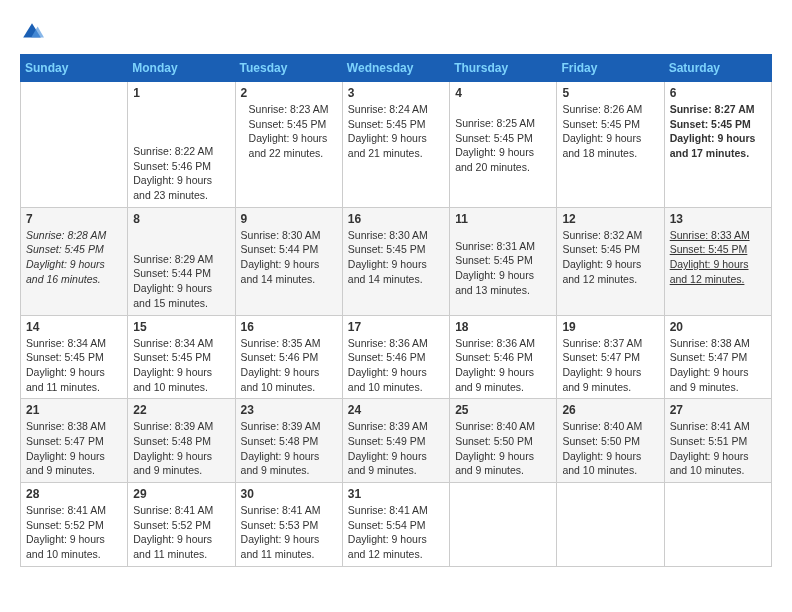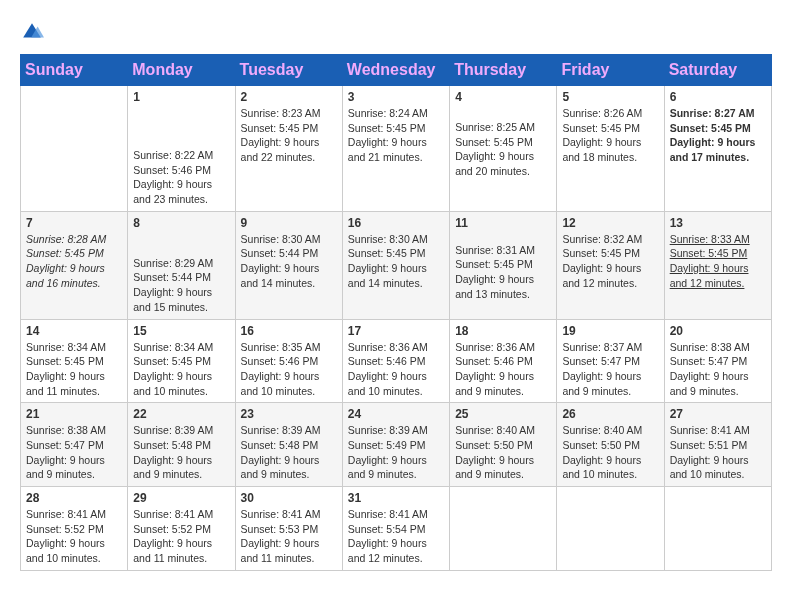--- a/index.html
+++ b/index.html
@@ -53,24 +53,24 @@
       margin-top: 2px;
     }
     .calendar-table {
       width: 100%;
       border-collapse: collapse;
       margin-top: 10px;
       font-size: 11px;
     }
     .calendar-table th {
       background-color: #1a5fb4;
-      color: #f0abfc;
+      color: #7dd3fc;
       padding: 6px 4px;
       text-align: left;
-      font-size: 16px;
+      font-size: 12px;
       font-weight: bold;
       border: 1px solid #1a5fb4;
     }
     .calendar-table td {
       border: 1px solid #ccc;
       vertical-align: top;
       padding: 4px 5px;
       width: calc(100% / 7);
       min-height: 80px;
       color: #333;
@@ -133,21 +133,21 @@
           <td class="empty-cell"></td>
           <td>
             <span class="day-number">1</span>
             <div class="cell-content" style="white-space: pre-line; margin-top: 44px;">Sunrise: 8:22 AM
 Sunset: 5:46 PM
 Daylight: 9 hours
 and 23 minutes.</div>
           </td>
           <td>
             <span class="day-number">2</span>
-            <div class="cell-content" style="white-space: pre-line;">Sunrise: 8:23 AM
+            <div class="cell-content" style="white-space: pre-line; margin-left: 8px;">Sunrise: 8:23 AM
 Sunset: 5:45 PM
 Daylight: 9 hours
 and 22 minutes.</div>
           </td>
           <td>
             <span class="day-number">3</span>
             <div class="cell-content" style="white-space: pre-line;">Sunrise: 8:24 AM
 Sunset: 5:45 PM
 Daylight: 9 hours
 and 21 minutes.</div>

